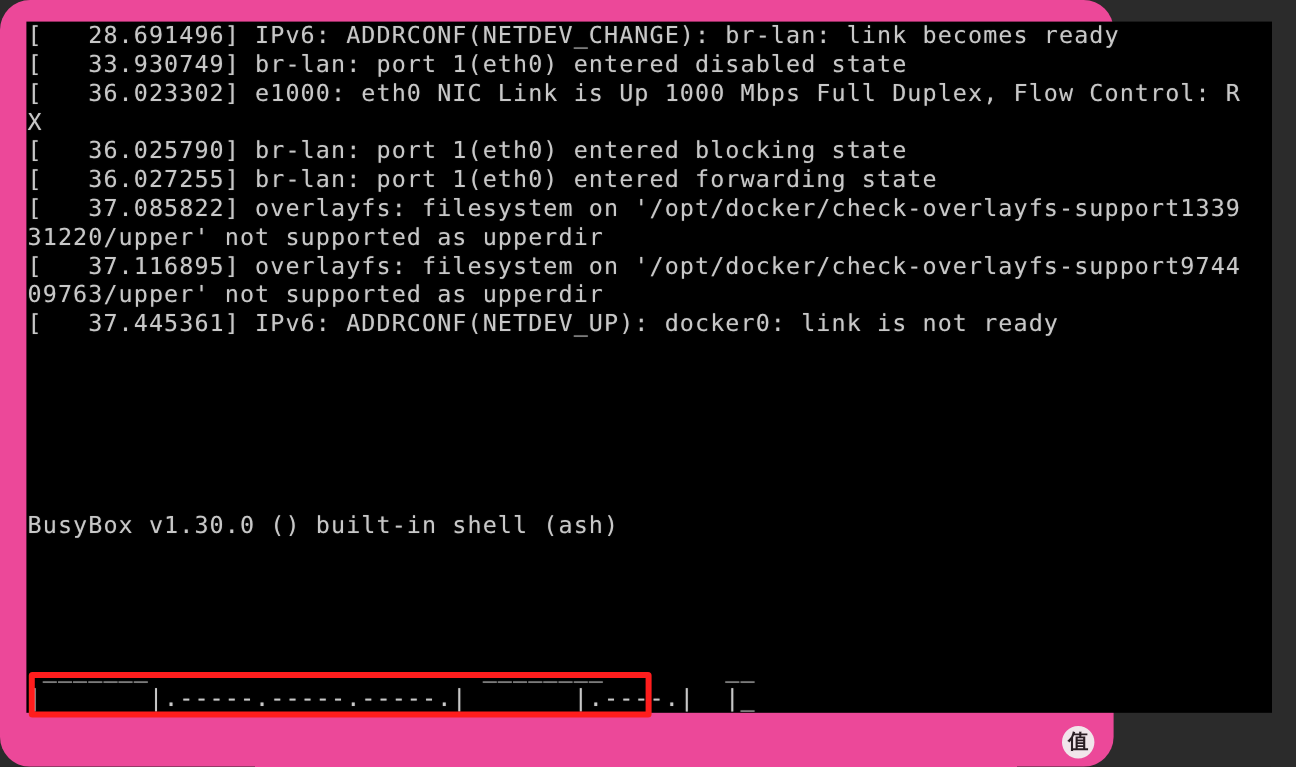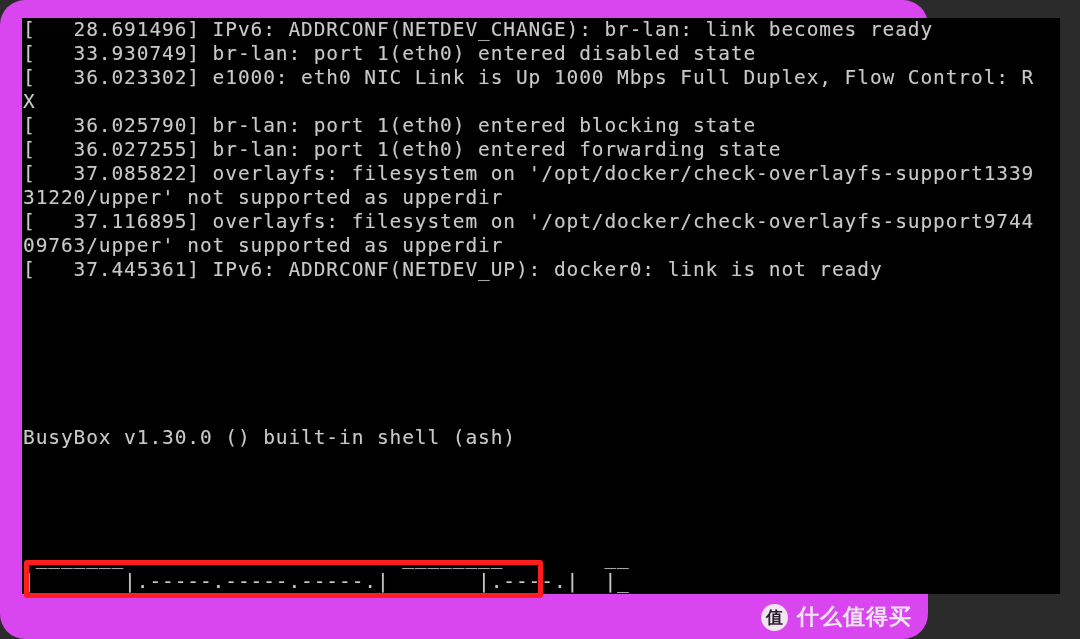--- a/index.html
+++ b/index.html
@@ -12,21 +12,21 @@
     width: 1080px;
     height: 639px;
     overflow: hidden;
     font-family: "DejaVu Sans Mono", "Liberation Mono", monospace;
   }
 
   #screenshot {
     position: relative;
     width: 928px;
     height: 639px;
-    background: #d946ef;
+    background: #ec4899;
     border-radius: 25px;
   }
 
   
   #terminal {
     position: absolute;
     left: 22px;
     top: 18px;
     width: 1038px;
     height: 576px;
@@ -127,16 +127,15 @@
 
 
 
 </pre>
   </div>
 
   <div id="red-box"></div>
 
   <div id="watermark">
     <span class="wm-badge">值</span>
-    <span class="wm-text">什么值得买</span>
   </div>
 
 </div>
 
 </body></html>

